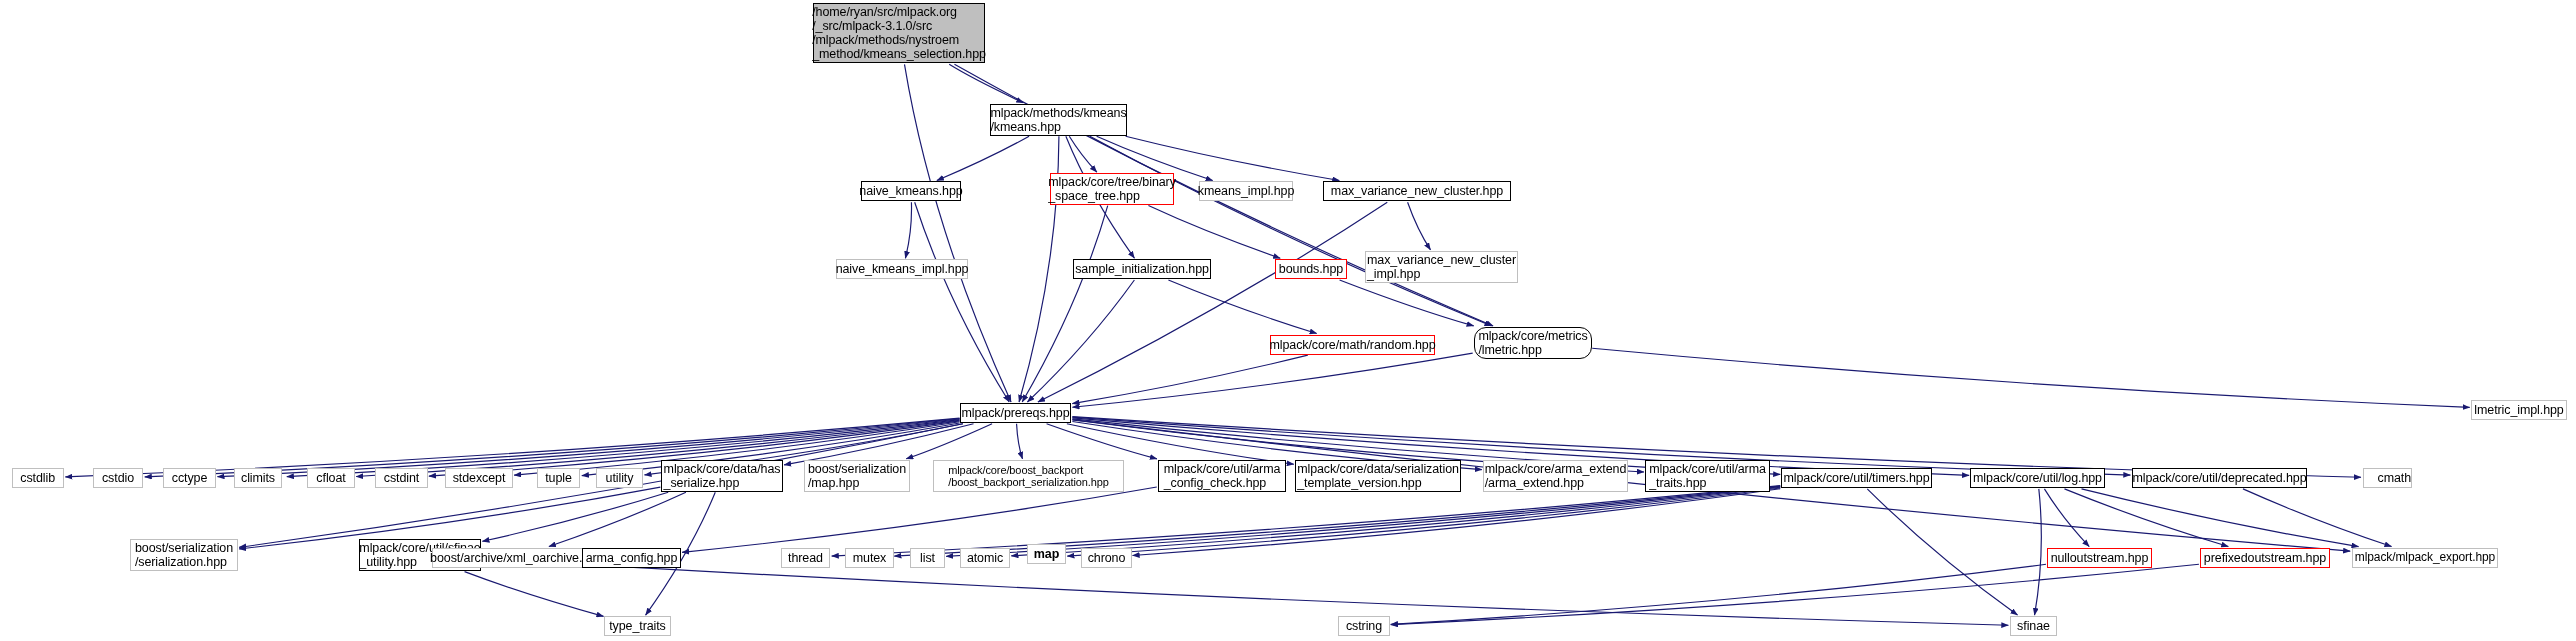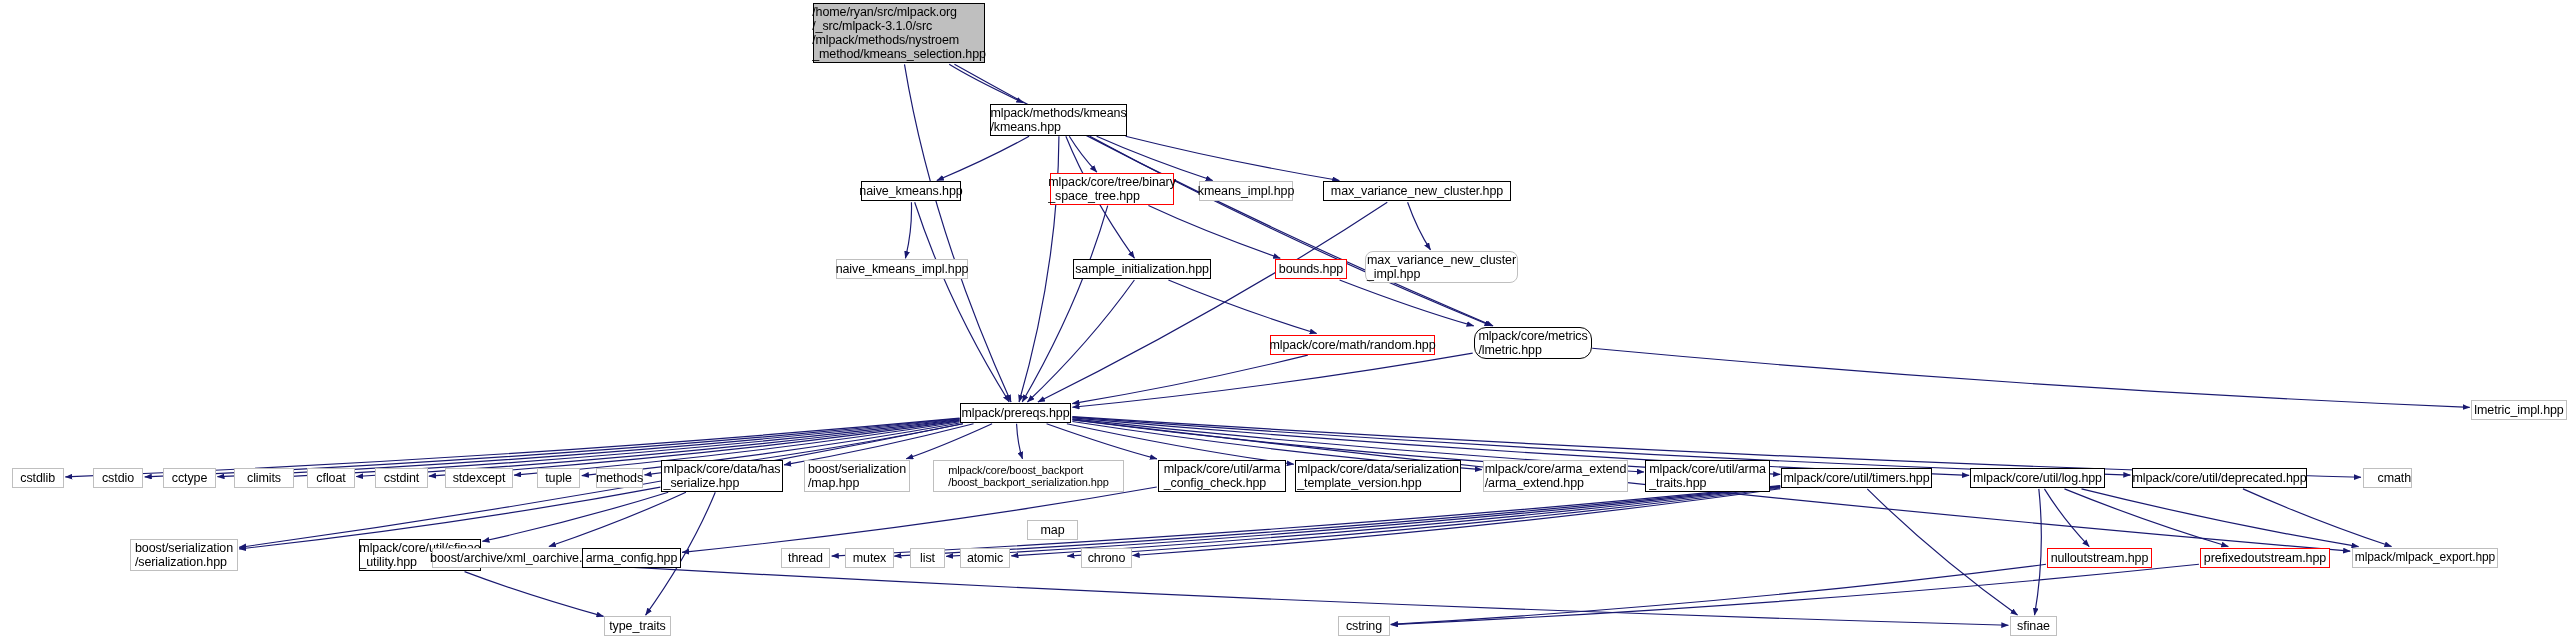--- a/index.html
+++ b/index.html
@@ -130,36 +130,36 @@
       <div class="node normal" style="left: 990px; top: 104px; width: 137px; height: 32px; font-size: 12.5px;">mlpack/methods/kmeans
 /kmeans.hpp</div>
       <div class="node normal" style="left: 861px; top: 181px; width: 100px; height: 20px; font-size: 12.5px;">naive_kmeans.hpp</div>
       <div class="node red" style="left: 1050px; top: 173px; width: 124px; height: 32px; font-size: 12.5px;">mlpack/core/tree/binary
 _space_tree.hpp</div>
       <div class="node grey" style="left: 1199px; top: 181px; width: 94px; height: 20px; font-size: 12.5px;">kmeans_impl.hpp</div>
       <div class="node normal" style="left: 1323px; top: 181px; width: 188px; height: 20px; font-size: 12.5px;">max_variance_new_cluster.hpp</div>
       <div class="node grey" style="left: 836px; top: 259px; width: 132px; height: 20px; font-size: 12.5px;">naive_kmeans_impl.hpp</div>
       <div class="node normal" style="left: 1073px; top: 259px; width: 138px; height: 20px; font-size: 12.5px;">sample_initialization.hpp</div>
       <div class="node red" style="left: 1275px; top: 259px; width: 72px; height: 20px; font-size: 12.5px;">bounds.hpp</div>
-      <div class="node grey" style="left: 1365px; top: 251px; width: 153px; height: 32px; font-size: 12.5px; border-radius: 8px;">max_variance_new_cluster
+      <div class="node grey" style="left: 1365px; top: 251px; width: 153px; height: 32px; font-size: 12.5px;">max_variance_new_cluster
 _impl.hpp</div>
       <div class="node red" style="left: 1270px; top: 335px; width: 165px; height: 20px; font-size: 12.5px;">mlpack/core/math/random.hpp</div>
       <div class="node normal" style="left: 1474px; top: 327px; width: 118px; height: 32px; font-size: 12.5px; border-radius: 12px;">mlpack/core/metrics
 /lmetric.hpp</div>
       <div class="node grey" style="left: 2471px; top: 400px; width: 96px; height: 20px; font-size: 12.5px;">lmetric_impl.hpp</div>
       <div class="node normal" style="left: 960px; top: 403px; width: 111px; height: 20px; font-size: 12.5px;">mlpack/prereqs.hpp</div>
       <div class="node grey" style="left: 11.7px; top: 468px; width: 52px; height: 20px; font-size: 12.5px;">cstdlib</div>
       <div class="node grey" style="left: 93px; top: 468px; width: 50px; height: 20px; font-size: 12.5px;">cstdio</div>
       <div class="node grey" style="left: 163px; top: 468px; width: 53px; height: 20px; font-size: 12.5px;">cctype</div>
-      <div class="node grey" style="left: 234px; top: 468px; width: 60px; height: 20px; font-size: 12.5px;">climits</div>
+      <div class="node grey" style="left: 234px; top: 468px; width: 48px; height: 20px; font-size: 12.5px;">climits</div>
       <div class="node grey" style="left: 307px; top: 468px; width: 48px; height: 20px; font-size: 12.5px;">cfloat</div>
       <div class="node grey" style="left: 375px; top: 468px; width: 53px; height: 20px; font-size: 12.5px;">cstdint</div>
       <div class="node grey" style="left: 445px; top: 468px; width: 68px; height: 20px; font-size: 12.5px;">stdexcept</div>
       <div class="node grey" style="left: 537px; top: 468px; width: 43px; height: 20px; font-size: 12.5px;">tuple</div>
-      <div class="node grey" style="left: 596px; top: 468px; width: 47px; height: 20px; font-size: 12.5px;">methods</div>
+      <div class="node grey" style="left: 596px; top: 468px; width: 47px; height: 20px; font-size: 12.5px;">utility</div>
       <div class="node normal" style="left: 661px; top: 460px; width: 122px; height: 32px; font-size: 12.5px;">mlpack/core/data/has
 _serialize.hpp</div>
       <div class="node grey" style="left: 804px; top: 460px; width: 106px; height: 32px; font-size: 12.5px;">boost/serialization
 /map.hpp</div>
       <div class="node grey" style="left: 933px; top: 460px; width: 191px; height: 32px; font-size: 11px;">mlpack/core/boost_backport
 /boost_backport_serialization.hpp</div>
       <div class="node normal" style="left: 1158px; top: 460px; width: 128px; height: 32px; font-size: 12.5px;">mlpack/core/util/arma
 _config_check.hpp</div>
       <div class="node normal" style="left: 1295px; top: 460px; width: 166px; height: 32px; font-size: 12.5px;">mlpack/core/data/serialization
 _template_version.hpp</div>
@@ -174,21 +174,21 @@
       <div class="node grey" style="left: 130px; top: 539px; width: 108px; height: 32px; font-size: 12.5px;">boost/serialization
 /serialization.hpp</div>
       <div class="node normal" style="left: 359px; top: 539px; width: 122px; height: 32px; font-size: 12.5px;">mlpack/core/util/sfinae
 _utility.hpp</div>
       <div class="node grey" style="left: 432px; top: 548px; width: 169px; height: 20px; font-size: 12.5px;">boost/archive/xml_oarchive.hpp</div>
       <div class="node normal" style="left: 582px; top: 548px; width: 99px; height: 20px; font-size: 12.5px;">arma_config.hpp</div>
       <div class="node grey" style="left: 781px; top: 548px; width: 49px; height: 20px; font-size: 12.5px;">thread</div>
       <div class="node grey" style="left: 845px; top: 548px; width: 49px; height: 20px; font-size: 12.5px;">mutex</div>
       <div class="node grey" style="left: 910px; top: 548px; width: 35px; height: 20px; font-size: 12.5px;">list</div>
       <div class="node grey" style="left: 960px; top: 548px; width: 50px; height: 20px; font-size: 12.5px;">atomic</div>
-      <div class="node grey" style="left: 1027px; top: 520px; width: 51px; height: 20px; font-size: 12.5px;">map</div>
+      <div class="node grey" style="left: 1027px; top: 544px; width: 39px; height: 20px; font-size: 12.5px; font-weight: bold;">map</div>
       <div class="node grey" style="left: 1081px; top: 548px; width: 51px; height: 20px; font-size: 12.5px;">chrono</div>
       <div class="node red" style="left: 2047px; top: 548px; width: 105px; height: 20px; font-size: 12.5px;">nulloutstream.hpp</div>
       <div class="node red" style="left: 2200px; top: 548px; width: 130px; height: 20px; font-size: 12.5px;">prefixedoutstream.hpp</div>
       <div class="node grey" style="left: 2352px; top: 548px; width: 146px; height: 20px; font-size: 12px;">mlpack/mlpack_export.hpp</div>
       <div class="node grey" style="left: 604px; top: 616px; width: 67px; height: 20px; font-size: 12.5px;">type_traits</div>
       <div class="node grey" style="left: 1338px; top: 616px; width: 52px; height: 20px; font-size: 12.5px;">cstring</div>
       <div class="node grey" style="left: 2010px; top: 616px; width: 47px; height: 20px; font-size: 12.5px;">sfinae</div>
     </div>
 </div>
 

